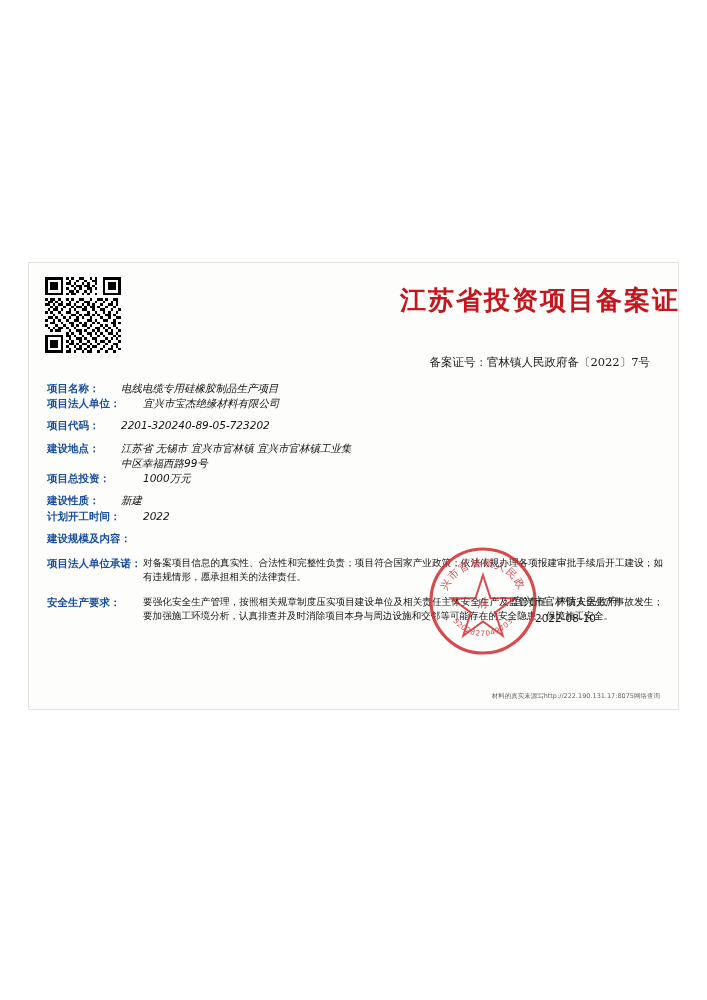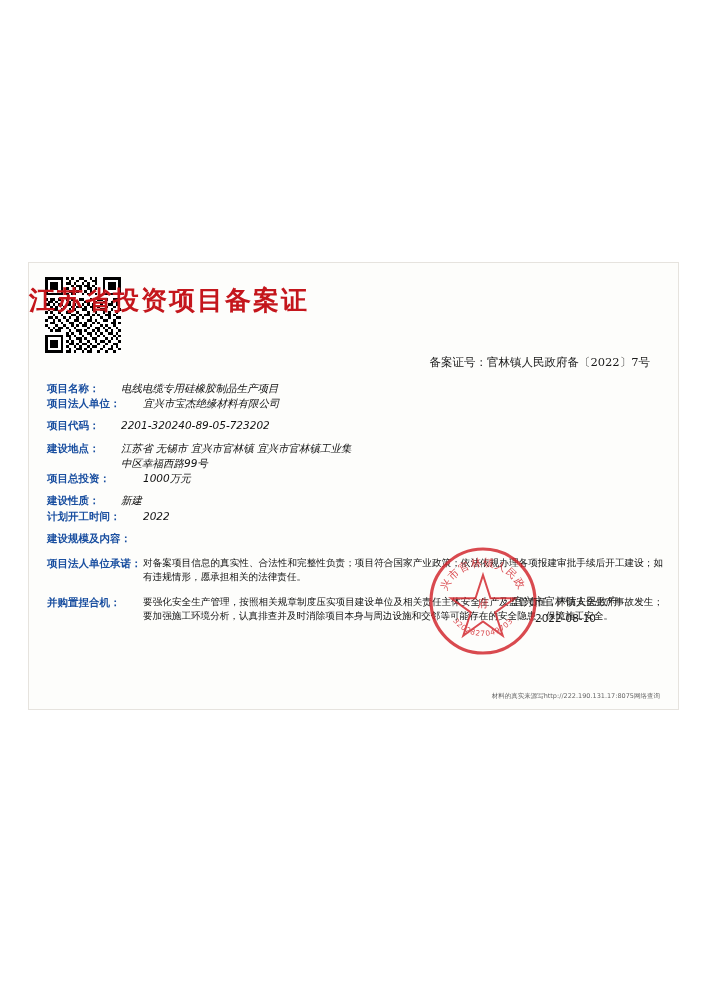--- a/index.html
+++ b/index.html
@@ -41,21 +41,21 @@
     height: 76px;
     background: #ffffff;
   }
   .qr svg { display: block; }
 
   .title {
     position: absolute;
     left: 0;
     top: 20px;
     width: 651px;
-    text-align: left;
+    text-align: right;
     font-family: "DejaVu Serif", "Liberation Serif", serif;
     font-weight: bold;
     font-size: 26px;
     letter-spacing: 2px;
     color: #c4161c;
   }
   .recordno {
     position: absolute;
     right: 28px;
     top: 92px;
@@ -455,21 +455,21 @@
       <div class="block">
         <div class="lbl">建设规模及内容：</div>
       </div>
 
       <div class="block para-gap">
         <div class="lbl">项目法人单位承诺：</div>
         <div class="txt">对备案项目信息的真实性、合法性和完整性负责；项目符合国家产业政策；依法依规办理各项报建审批手续后开工建设；如有违规情形，愿承担相关的法律责任。</div>
       </div>
 
       <div class="block para-gap">
-        <div class="lbl">并购置捏合机：</div>
+        <div class="lbl">安全生产要求：</div>
         <div class="txt">要强化安全生产管理，按照相关规章制度压实项目建设单位及相关责任主体安全生产及监管责任，严防安全生产事故发生；要加强施工环境分析，认真排查并及时消除项目本身与周边设施和交邻等可能存在的安全隐患，保障施工安全。</div>
       </div>
 
     </div>
 
     <div class="seal">
       <svg width="112" height="112" viewBox="0 0 112 112">
         <g opacity="0.82">
           <circle cx="56" cy="56" r="52" fill="none" stroke="#d2232a" stroke-width="3.2"></circle>
           <path d="M56 30 l7.5 23.2 h24.4 l-19.7 14.3 7.5 23.2 -19.7-14.3 -19.7 14.3 7.5-23.2 -19.7-14.3 h24.4 z" fill="none" stroke="#d2232a" stroke-width="2"></path>

